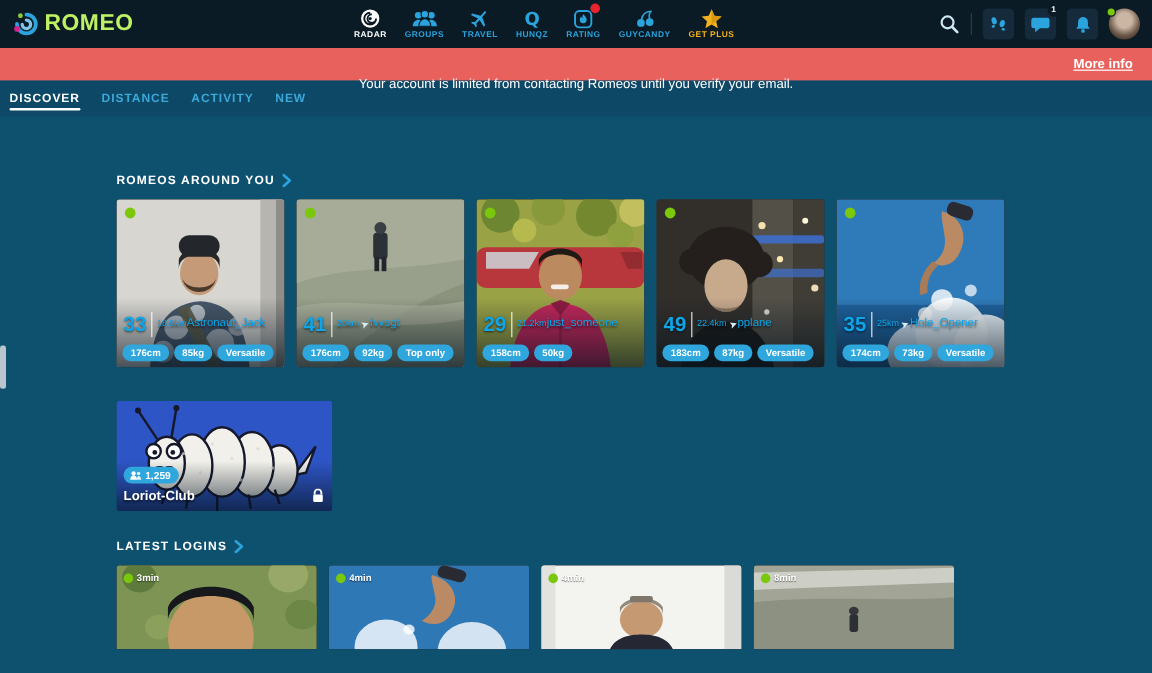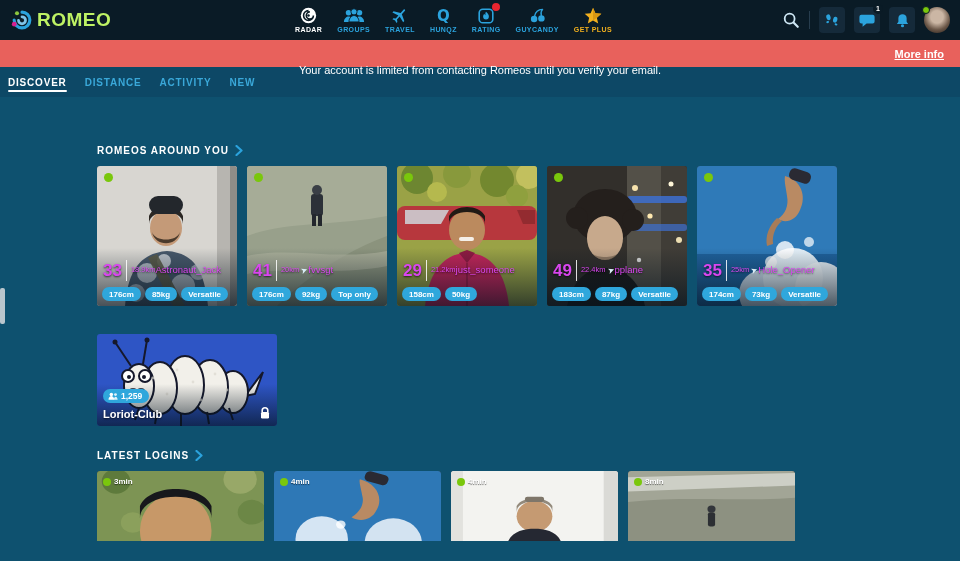--- a/index.html
+++ b/index.html
@@ -44,21 +44,21 @@
   .section-title { display:flex; align-items:center; gap:6px; color:#fff; font-size:10px; font-weight:bold; letter-spacing:1px; margin-bottom:10px; cursor:pointer; }
   .section-count { color:#8fb8cc; font-weight:bold; font-size:10px; }
   .chev { display:flex; }
   .cards-row { display:flex; gap:10px; }
 
   .pcard { position:relative; width:140px; height:140px; border-radius:3px; overflow:hidden; flex-shrink:0; cursor:pointer; background:#333; }
   .photo { position:absolute; inset:0; }
   .photo svg { display:block; width:100%; height:100%; }
   .photo::after { content:""; position:absolute; left:0; right:0; bottom:0; height:58px; background:linear-gradient(180deg, rgba(4,18,30,0) 0%, rgba(4,18,30,.68) 100%); }
   .odot { position:absolute; top:7px; left:7px; width:9px; height:9px; border-radius:50%; background:#7ac70c; z-index:3; }
-  .pinfo { position:absolute; left:6px; bottom:25px; z-index:3; display:flex; align-items:center; gap:4px; color:#d946ef; text-shadow:0 1px 2px rgba(0,0,0,.65); }
+  .pinfo { position:absolute; left:6px; bottom:25px; z-index:3; display:flex; align-items:center; gap:4px; color:#0ea5e9; text-shadow:0 1px 2px rgba(0,0,0,.65); }
   .age { font-size:17px; font-weight:bold; }
   .vline { width:1px; height:21px; background:rgba(255,255,255,.85); }
   .dn { display:flex; flex-direction:row; line-height:1.15; }
   .dist { font-size:7.5px; display:flex; align-items:center; gap:2px; }
   .pname { font-size:9.5px; font-weight:normal; }
   .chips { position:absolute; left:5px; bottom:5px; z-index:3; display:flex; gap:4px; }
   .chip { background:#2fa7dc; color:#fff; font-size:8px; font-weight:bold; padding:2.5px 7px; border-radius:9px; white-space:nowrap; }
 
   
   .group-section { margin-top:28px; }

